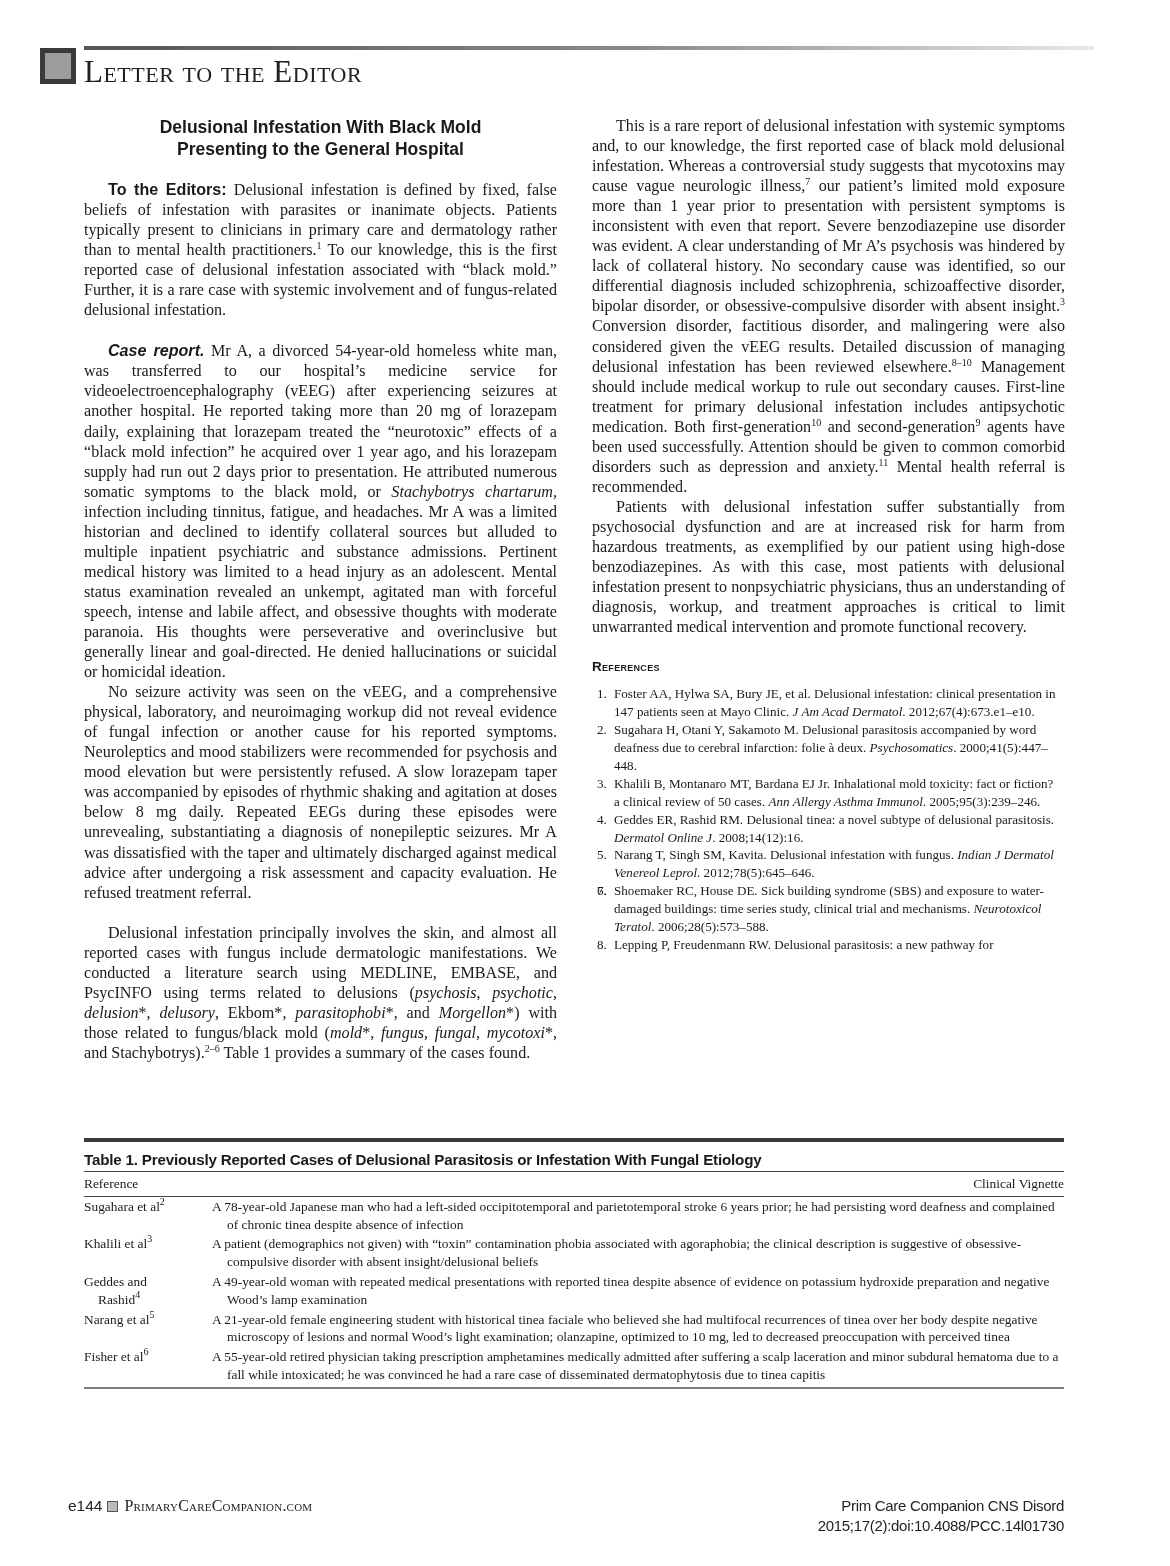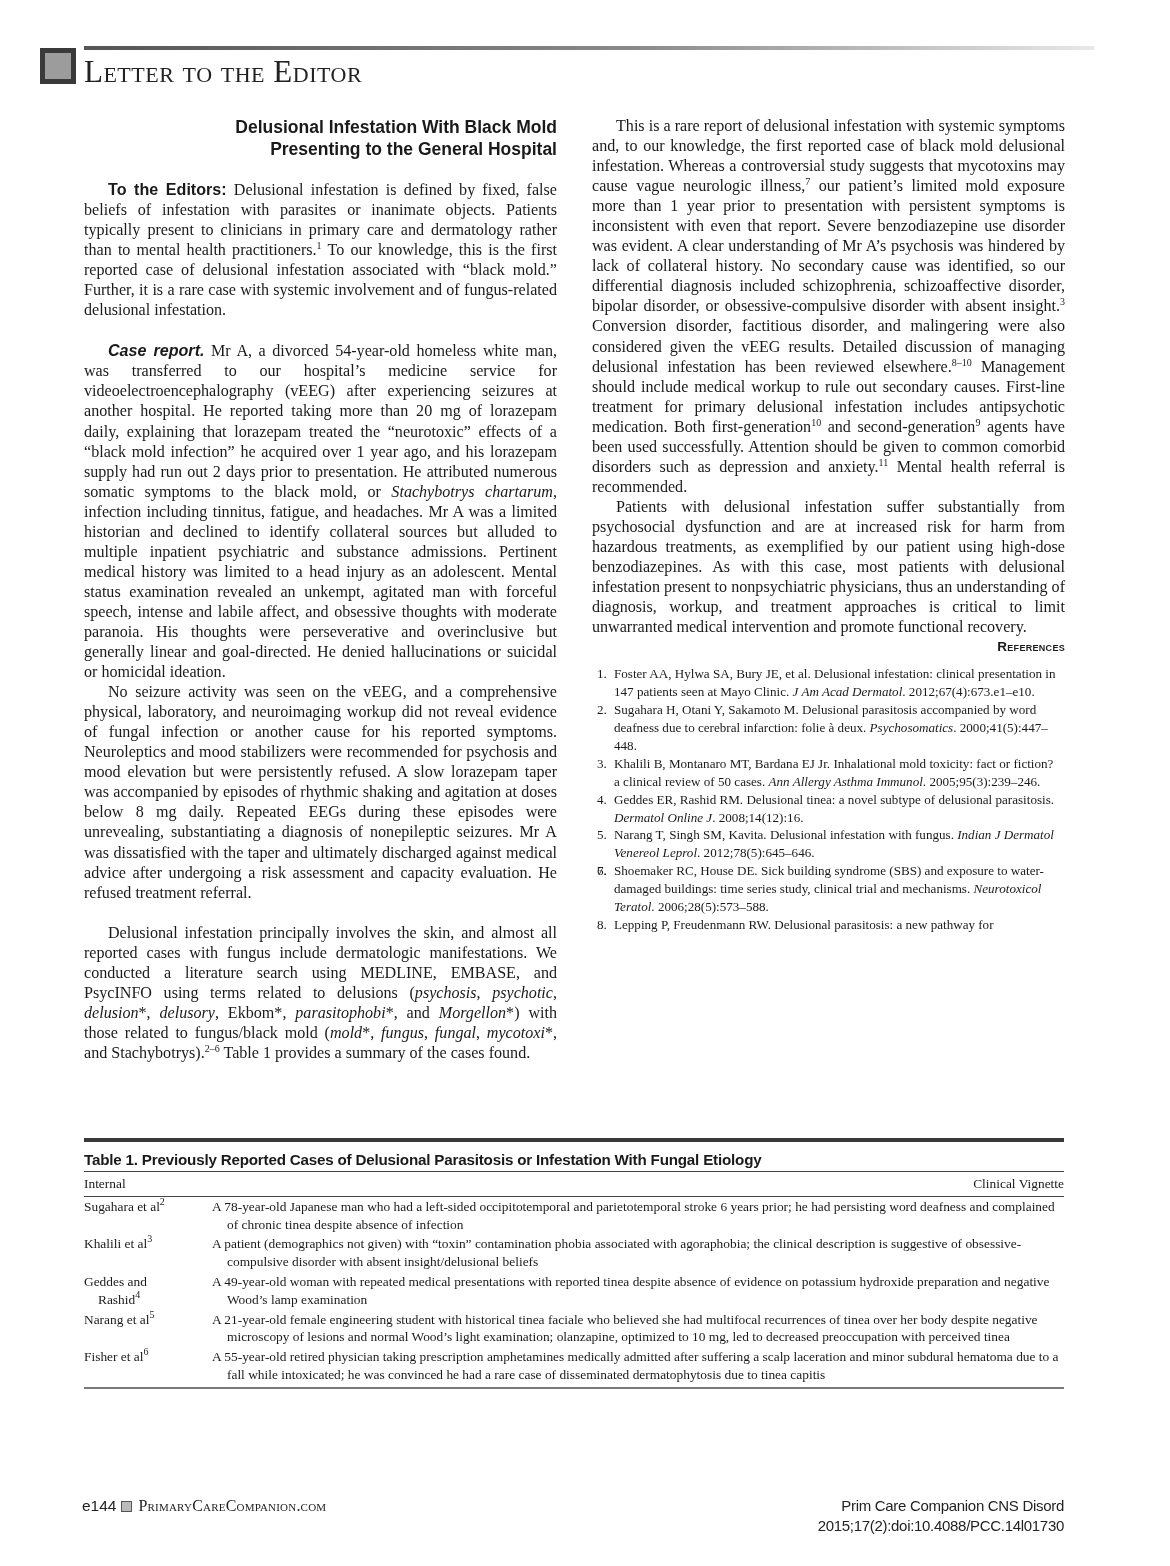--- a/index.html
+++ b/index.html
@@ -11,47 +11,47 @@
   .header-square { position: absolute; left: 40px; top: 48px; width: 36px; height: 36px; background: #3a3a3a; }
   .header-square-inner { position: absolute; left: 5px; top: 5px; width: 26px; height: 26px; background: #9c9c9c; }
   .header-title { position: absolute; left: 84px; top: 54px; font-family: "Liberation Serif", serif;
     font-size: 31px; letter-spacing: 0.5px; font-variant: small-caps; color: #222; }
 
   .col { position: absolute; top: 116px; width: 473px; font-size: 16.1px; line-height: 20.05px; text-align: justify; }
   .col-left { left: 84px; }
   .col-right { left: 592px; }
 
   .article-title { font-family: "Liberation Sans", "DejaVu Sans", sans-serif; font-weight: bold; font-size: 17.5px;
-    line-height: 22px; text-align: right; color: #1a1a1a; margin-bottom: 19px; }
+    line-height: 22px; text-align: center; color: #1a1a1a; margin-bottom: 19px; }
   p.par { text-indent: 24px; }
   p.gap { margin-top: 20px; }
   .lead { font-family: "Liberation Sans", "DejaVu Sans", sans-serif; font-weight: bold; }
   .lead-italic { font-family: "Liberation Sans", "DejaVu Sans", sans-serif; font-weight: bold; font-style: italic; }
   sup { font-size: 10px; line-height: 0; vertical-align: 6px; }
 
   .refs-heading { font-family: "Liberation Sans", "DejaVu Sans", sans-serif; font-weight: bold; font-size: 13.5px;
-    text-align: right; font-variant: small-caps; letter-spacing: 0.3px; margin-bottom: 8px; }
+    text-align: left; font-variant: small-caps; letter-spacing: 0.3px; margin-top: 20px; margin-bottom: 8px; }
   ol.refs { list-style: none; font-size: 13.1px; line-height: 17.9px; text-align: left; }
   ol.refs li { position: relative; padding-left: 22px; padding-right: 6px; }
   ol.refs li .num { position: absolute; left: 5px; top: 0; }
   ol.refs li i { font-style: italic; text-align: right; }
 
   .table-wrap { position: absolute; left: 84px; top: 1138px; width: 980px; }
   .table-top-rule { height: 4px; background: #3a3a3a; }
   .table-caption { font-family: "Liberation Sans", "DejaVu Sans", sans-serif; font-weight: bold; font-size: 15.2px;
     padding: 9px 0 3px 0; letter-spacing: -0.2px; border-bottom: 1px solid #444; }
   table { width: 100%; border-collapse: collapse; font-size: 13.4px; line-height: 17.8px; }
   thead th { font-weight: normal; text-align: left; padding: 3px 0 3px 0; border-bottom: 1px solid #444; }
   thead th.vig { text-align: right; }
   td { vertical-align: top; padding: 1px 0 1px 0; }
   td.ref { width: 114px; }
   td.vig { padding-left: 15px; text-indent: -15px; padding-left: 29px; }
   .table-bottom-rule { height: 2px; background: #7a7a7a; margin-top: 2px; }
 
-  .footer-left { position: absolute; left: 82px; top: 1497px; font-size: 15.5px; color: #222; }
+  .footer-left { position: absolute; left: 68px; top: 1497px; font-size: 15.5px; color: #222; }
   .footer-left .page { font-family: "Liberation Sans", "DejaVu Sans", sans-serif; }
   .footer-sq { display: inline-block; width: 11px; height: 11px; border: 1.5px solid #555; background: #bbb; margin: 0 6px 0 5px; vertical-align: -1px; }
   .footer-site { font-variant: small-caps; font-size: 16px; letter-spacing: 0.2px; }
   .footer-right { position: absolute; right: 106px; top: 1496px; text-align: right; font-family: "Liberation Sans", "DejaVu Sans", sans-serif;
     font-size: 15px; line-height: 20px; letter-spacing: -0.3px; color: #222; }
 </style>
 </head>
 <body>
 
 <div class="header-rule"></div>
@@ -92,21 +92,21 @@
     <li><span class="num">8.</span><span>Lepping P, Freudenmann RW. Delusional parasitosis: a new pathway for</span><i></i><span></span></li>
   </ol>
 </div>
 
 <div class="table-wrap">
   <div class="table-top-rule"></div>
   <div class="table-caption">Table 1. Previously Reported Cases of Delusional Parasitosis or Infestation With Fungal Etiology</div>
   <table>
     <thead>
       <tr>
-        <th>Internal</th>
+        <th>Reference</th>
         <th class="vig">Clinical Vignette</th>
       </tr>
     </thead>
     <tbody>
       <tr>
         <td class="ref"><span>Sugahara et al</span><sup>2</sup></td>
         <td class="vig">A 78-year-old Japanese man who had a left-sided occipitotemporal and parietotemporal stroke 6 years prior; he had persisting word deafness and complained of chronic tinea despite absence of infection</td>
       </tr>
       <tr>
         <td class="ref"><span>Khalili et al</span><sup>3</sup></td>

